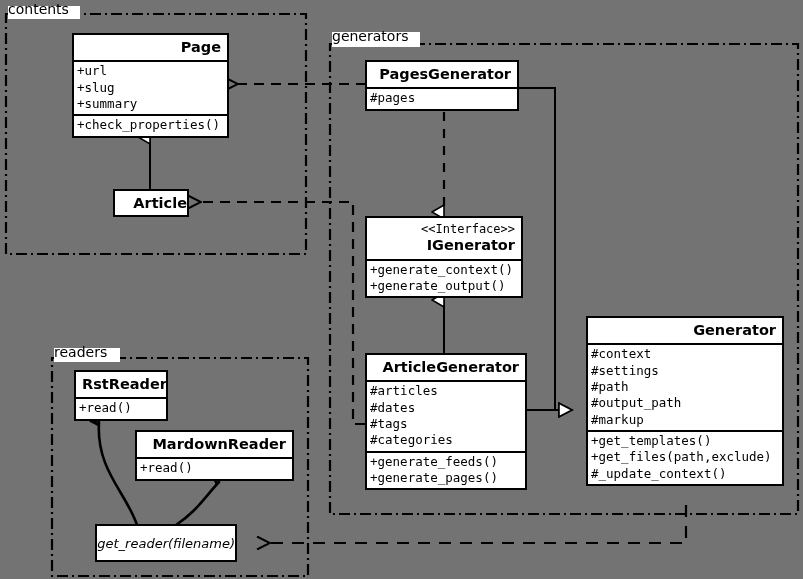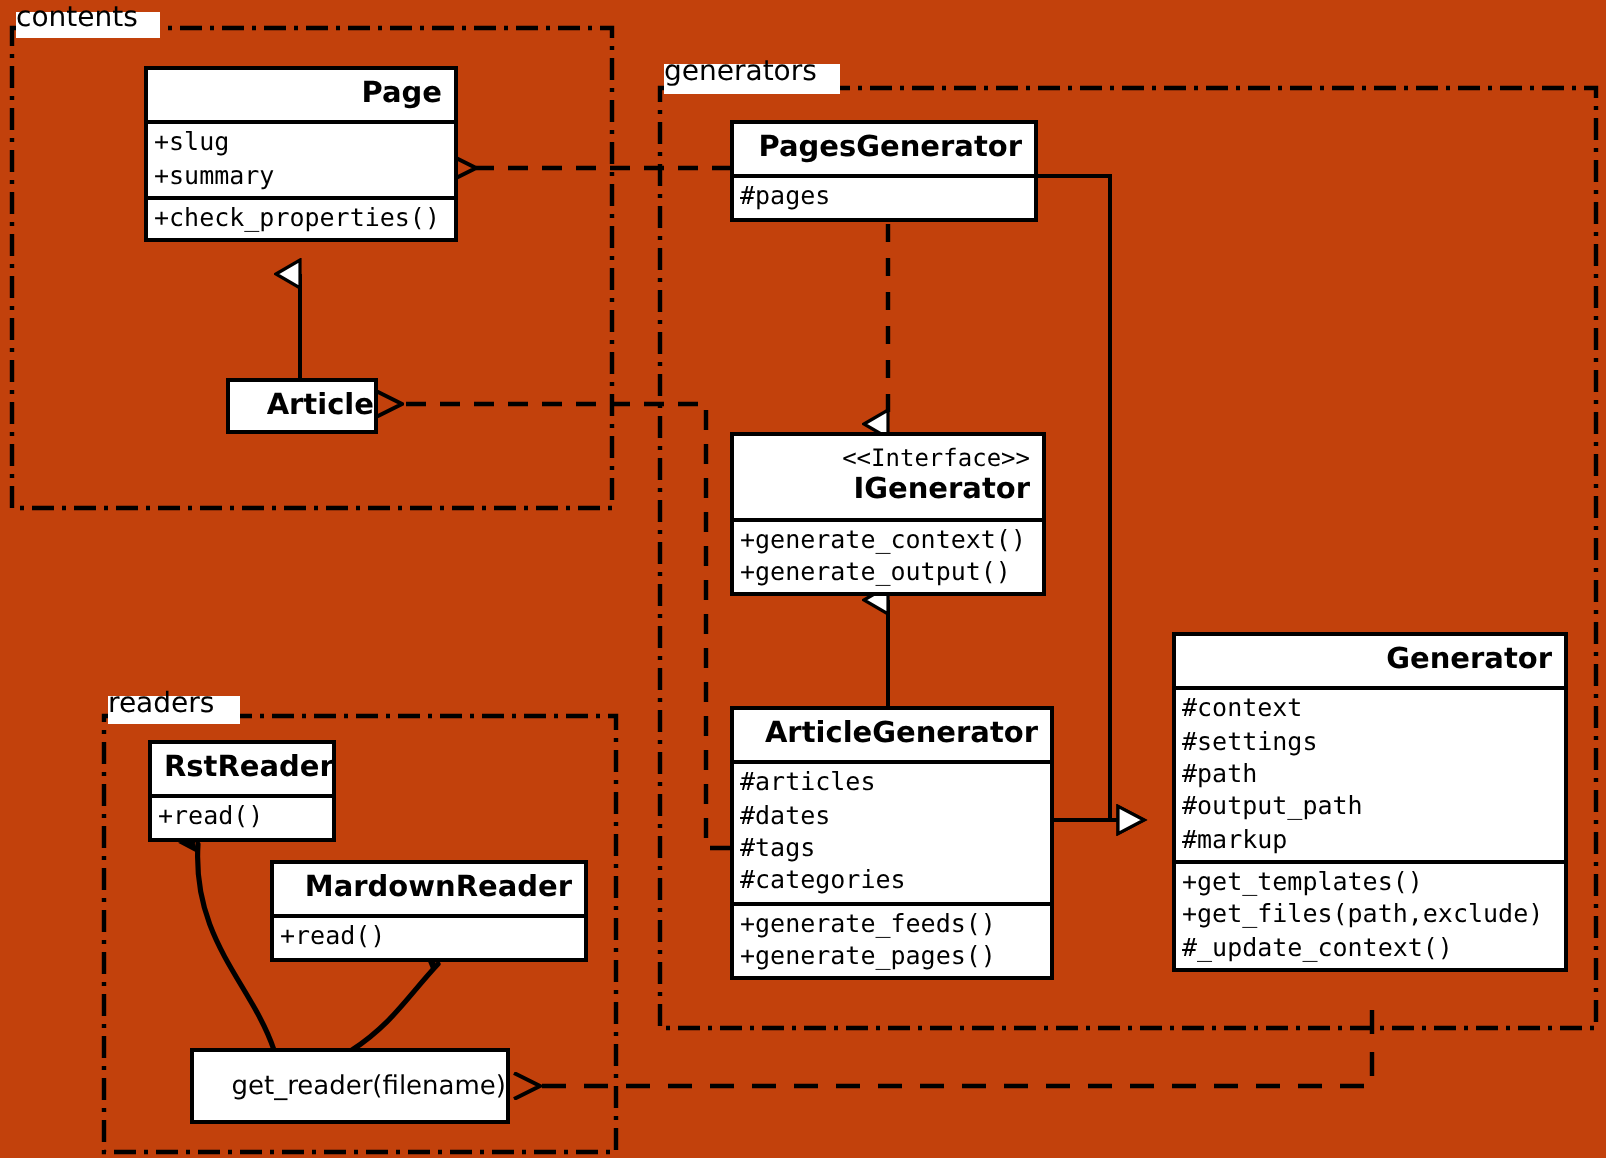--- a/index.html
+++ b/index.html
@@ -7,21 +7,21 @@
     padding: 0;
     background: #ffffff;
   }
   body {
     font-family: "DejaVu Sans", sans-serif;
   }
   #canvas {
     position: relative;
     width: 803px;
     height: 579px;
-    background: #c2410c;
+    background: #737373;
     overflow: hidden;
   }
   #svg-layer {
     position: absolute;
     left: 0;
     top: 0;
     width: 803px;
     height: 579px;
   }
 
@@ -162,20 +162,21 @@
     <path d="M 176 525 C 196 512 204 498 219 482" fill="none" stroke="#000" stroke-width="2.6" stroke-linecap="round" marker-end="url(#solidArrowUp)"></path>
   </svg>
 
   <div class="pkg-label" style="left:8px; top:2px;">contents</div>
   <div class="pkg-label" style="left:332px; top:29px;">generators</div>
   <div class="pkg-label" style="left:54px; top:345px;">readers</div>
 
   <div class="uml-class" style="left:72px; top:33px; width:157px;">
     <div class="uml-title">Page</div>
     <div class="uml-compartment">
+      <div class="row">+url</div>
       <div class="row">+slug</div>
       <div class="row">+summary</div>
     </div>
     <div class="uml-compartment">
       <div class="row">+check_properties()</div>
     </div>
   </div>
 
   <div class="plain-box" style="left:113px; top:189px; width:76px; height:28px;">
     <span class="simple-title">Article</span>
@@ -236,17 +237,17 @@
     </div>
   </div>
 
   <div class="uml-class" style="left:135px; top:430px; width:159px;">
     <div class="uml-title">MardownReader</div>
     <div class="uml-compartment">
       <div class="row">+read()</div>
     </div>
   </div>
 
-  <div class="plain-box" style="left:95px; top:524px; width:160px; height:38px;">
+  <div class="plain-box" style="left:95px; top:524px; width:142px; height:38px;font-style:italic;">
     <span class="label">get_reader(filename)</span>
   </div>
 
 </div>
 
 </body></html>

